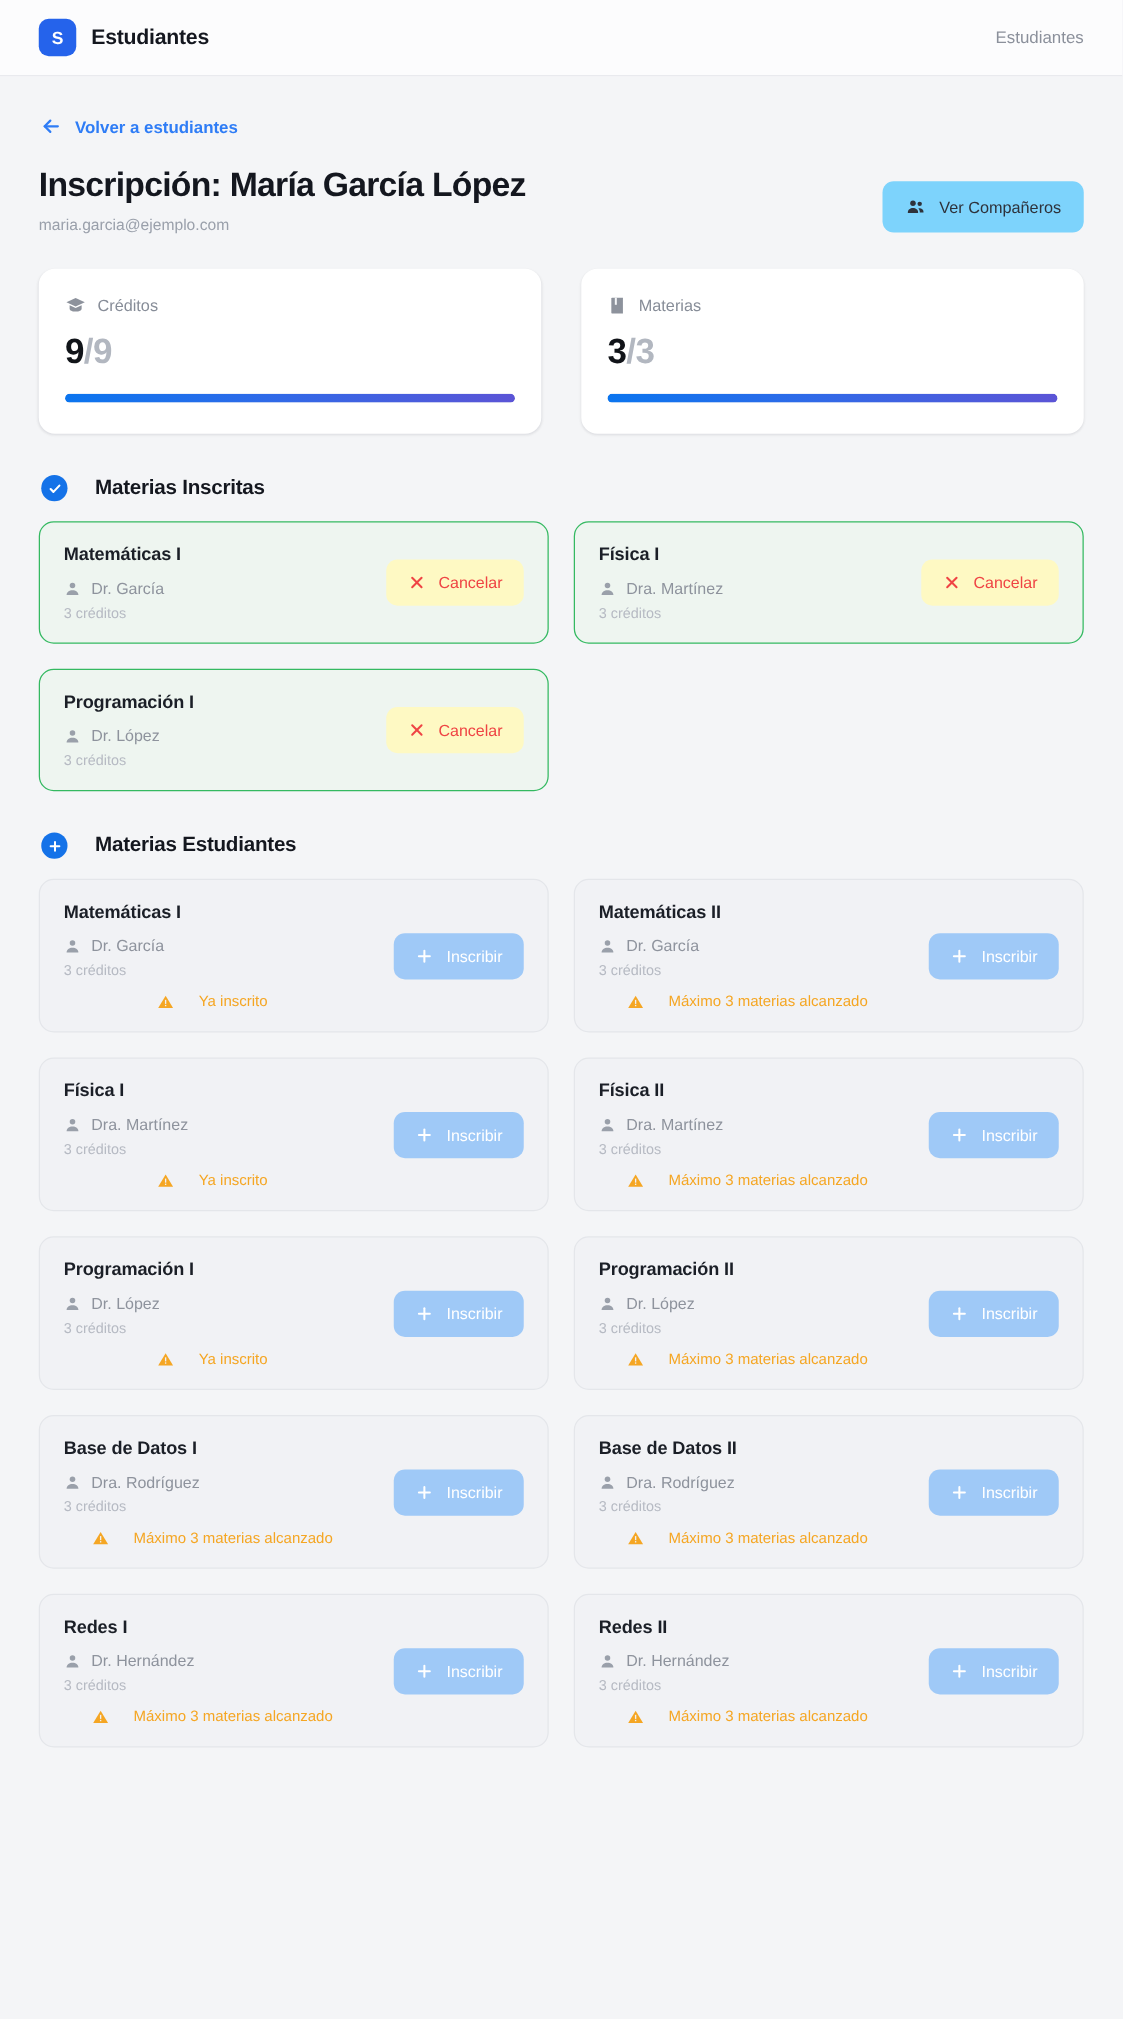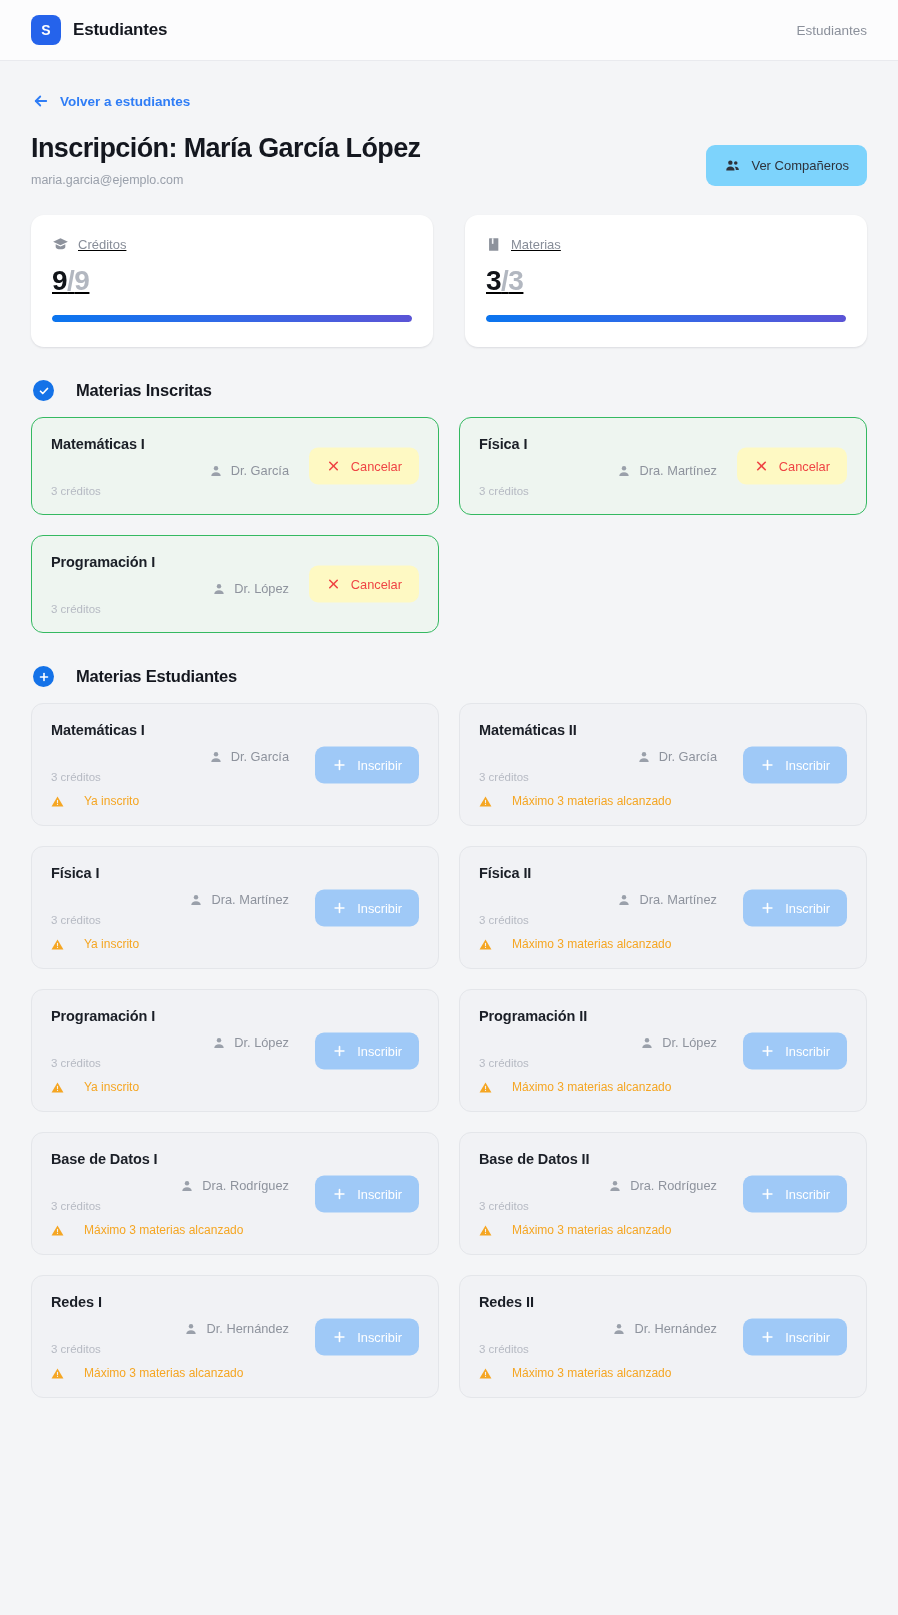--- a/index.html
+++ b/index.html
@@ -60,21 +60,21 @@
     border: none; border-radius: 9px;
     padding: 12px 18px;
     font-size: 13px; color: #2e323b; font-weight: 500;
     cursor: pointer;
     margin-top: 12px;
   }
 
   
   .stats-grid {
     display: grid; grid-template-columns: 1fr 1fr;
-    gap: 32px; margin-top: 28px; text-decoration: underline;
+    gap: 32px; margin-top: 28px;
   }
   .stat-card {
     background: #ffffff;
     border-radius: 13px;
     padding: 21px 21px 25px;
     box-shadow: 0 1px 2px rgba(16,24,40,.06), 0 1px 3px rgba(16,24,40,.05);
   }
   .stat-head { display: flex; align-items: center; gap: 9px; }
   .stat-label { font-size: 13px; color: #878d98; }
   .stat-value { margin-top: 12px; font-size: 28px; font-weight: 700; color: #111419; letter-spacing: -0.5px; }
@@ -115,26 +115,26 @@
     border: 1px solid #34b961;
   }
   .course-card.available {
     background: #f1f2f5;
     border: 1px solid #e4e6ea;
   }
   .course-body { padding-right: 130px; }
   .course-name { font-size: 14.5px; font-weight: 700; color: #1b1f27; letter-spacing: -0.1px; }
   .course-teacher {
     display: flex; align-items: center; gap: 8px;
-    margin-top: 11px; font-size: 12.8px; color: #8e939d; justify-content: flex-end;
+    margin-top: 11px; font-size: 12.8px; color: #8e939d;
   }
   .course-credits { margin-top: 7px; font-size: 11.5px; color: #b6bac3; }
   .course-warning {
     display: flex; align-items: center; gap: 20px;
-    margin-top: 11px; font-size: 12px; color: #f5a623;
+    margin-top: 11px; font-size: 12px; color: #f5a623; justify-content: center;
   }
 
   .card-action {
     position: absolute;
     right: 19px;
     top: 50%;
     transform: translateY(-50%);
     display: flex; align-items: center; gap: 10px;
     border: none; border-radius: 9px;
     padding: 11px 17px;

